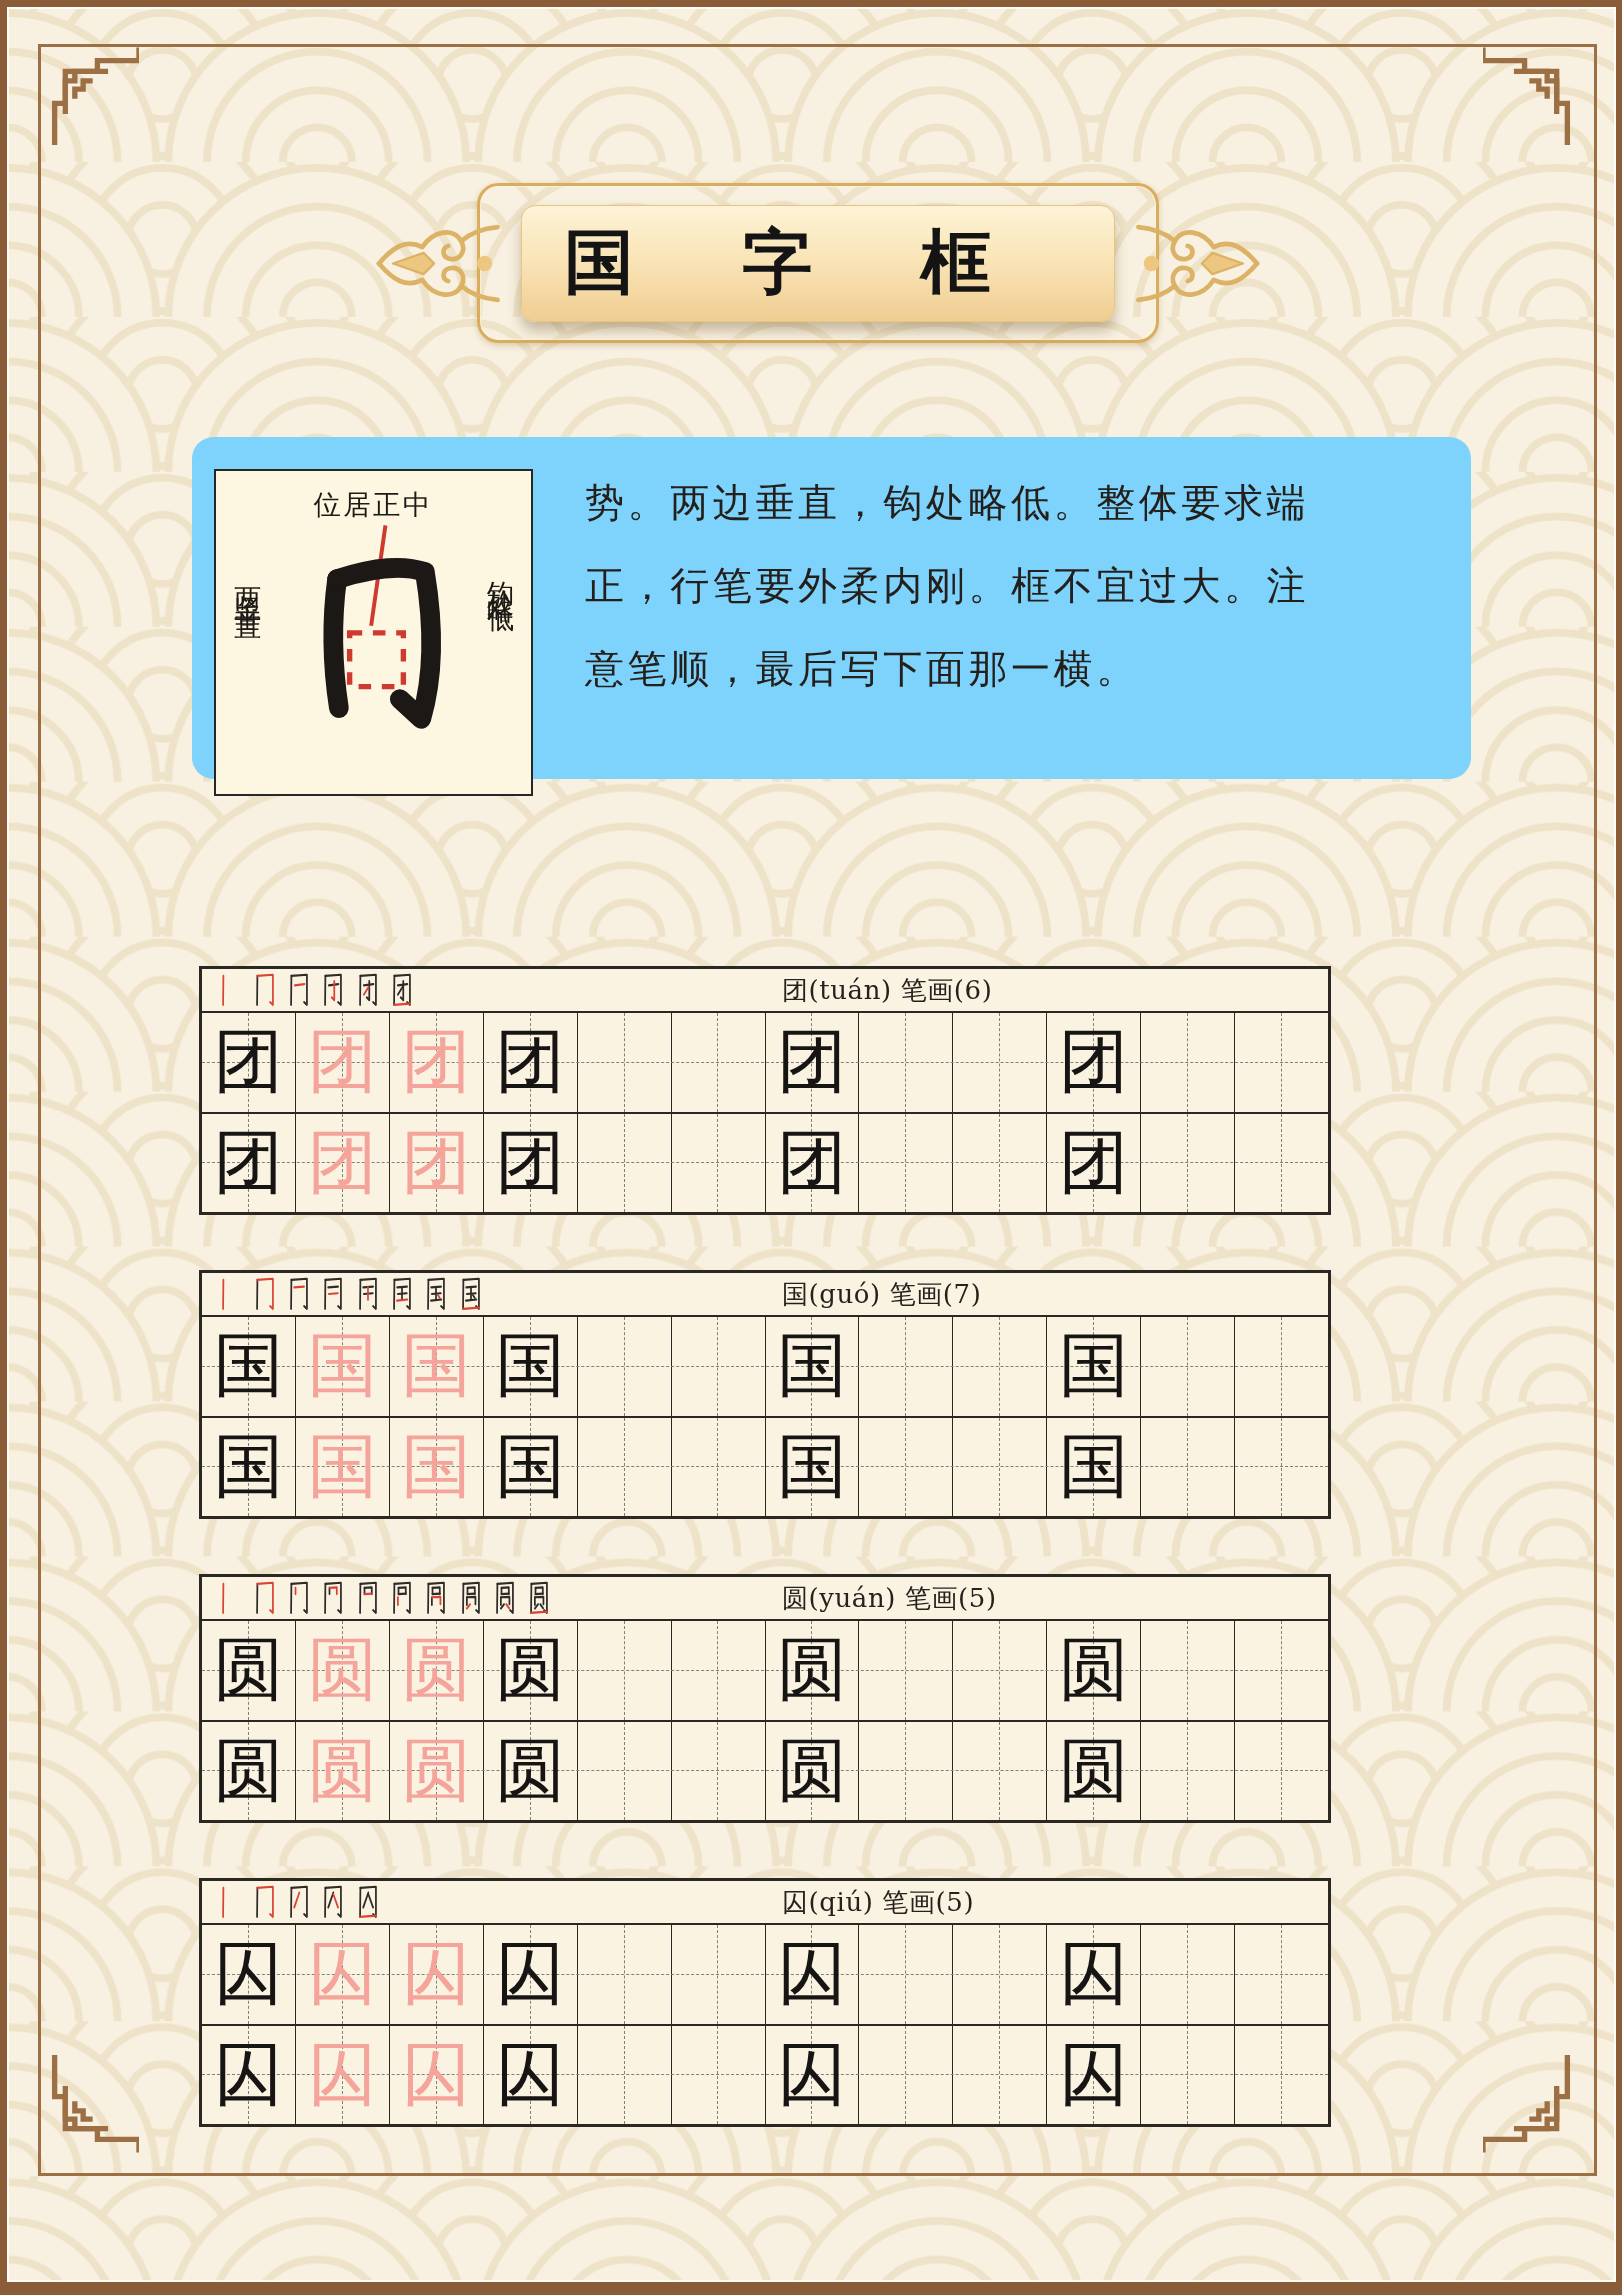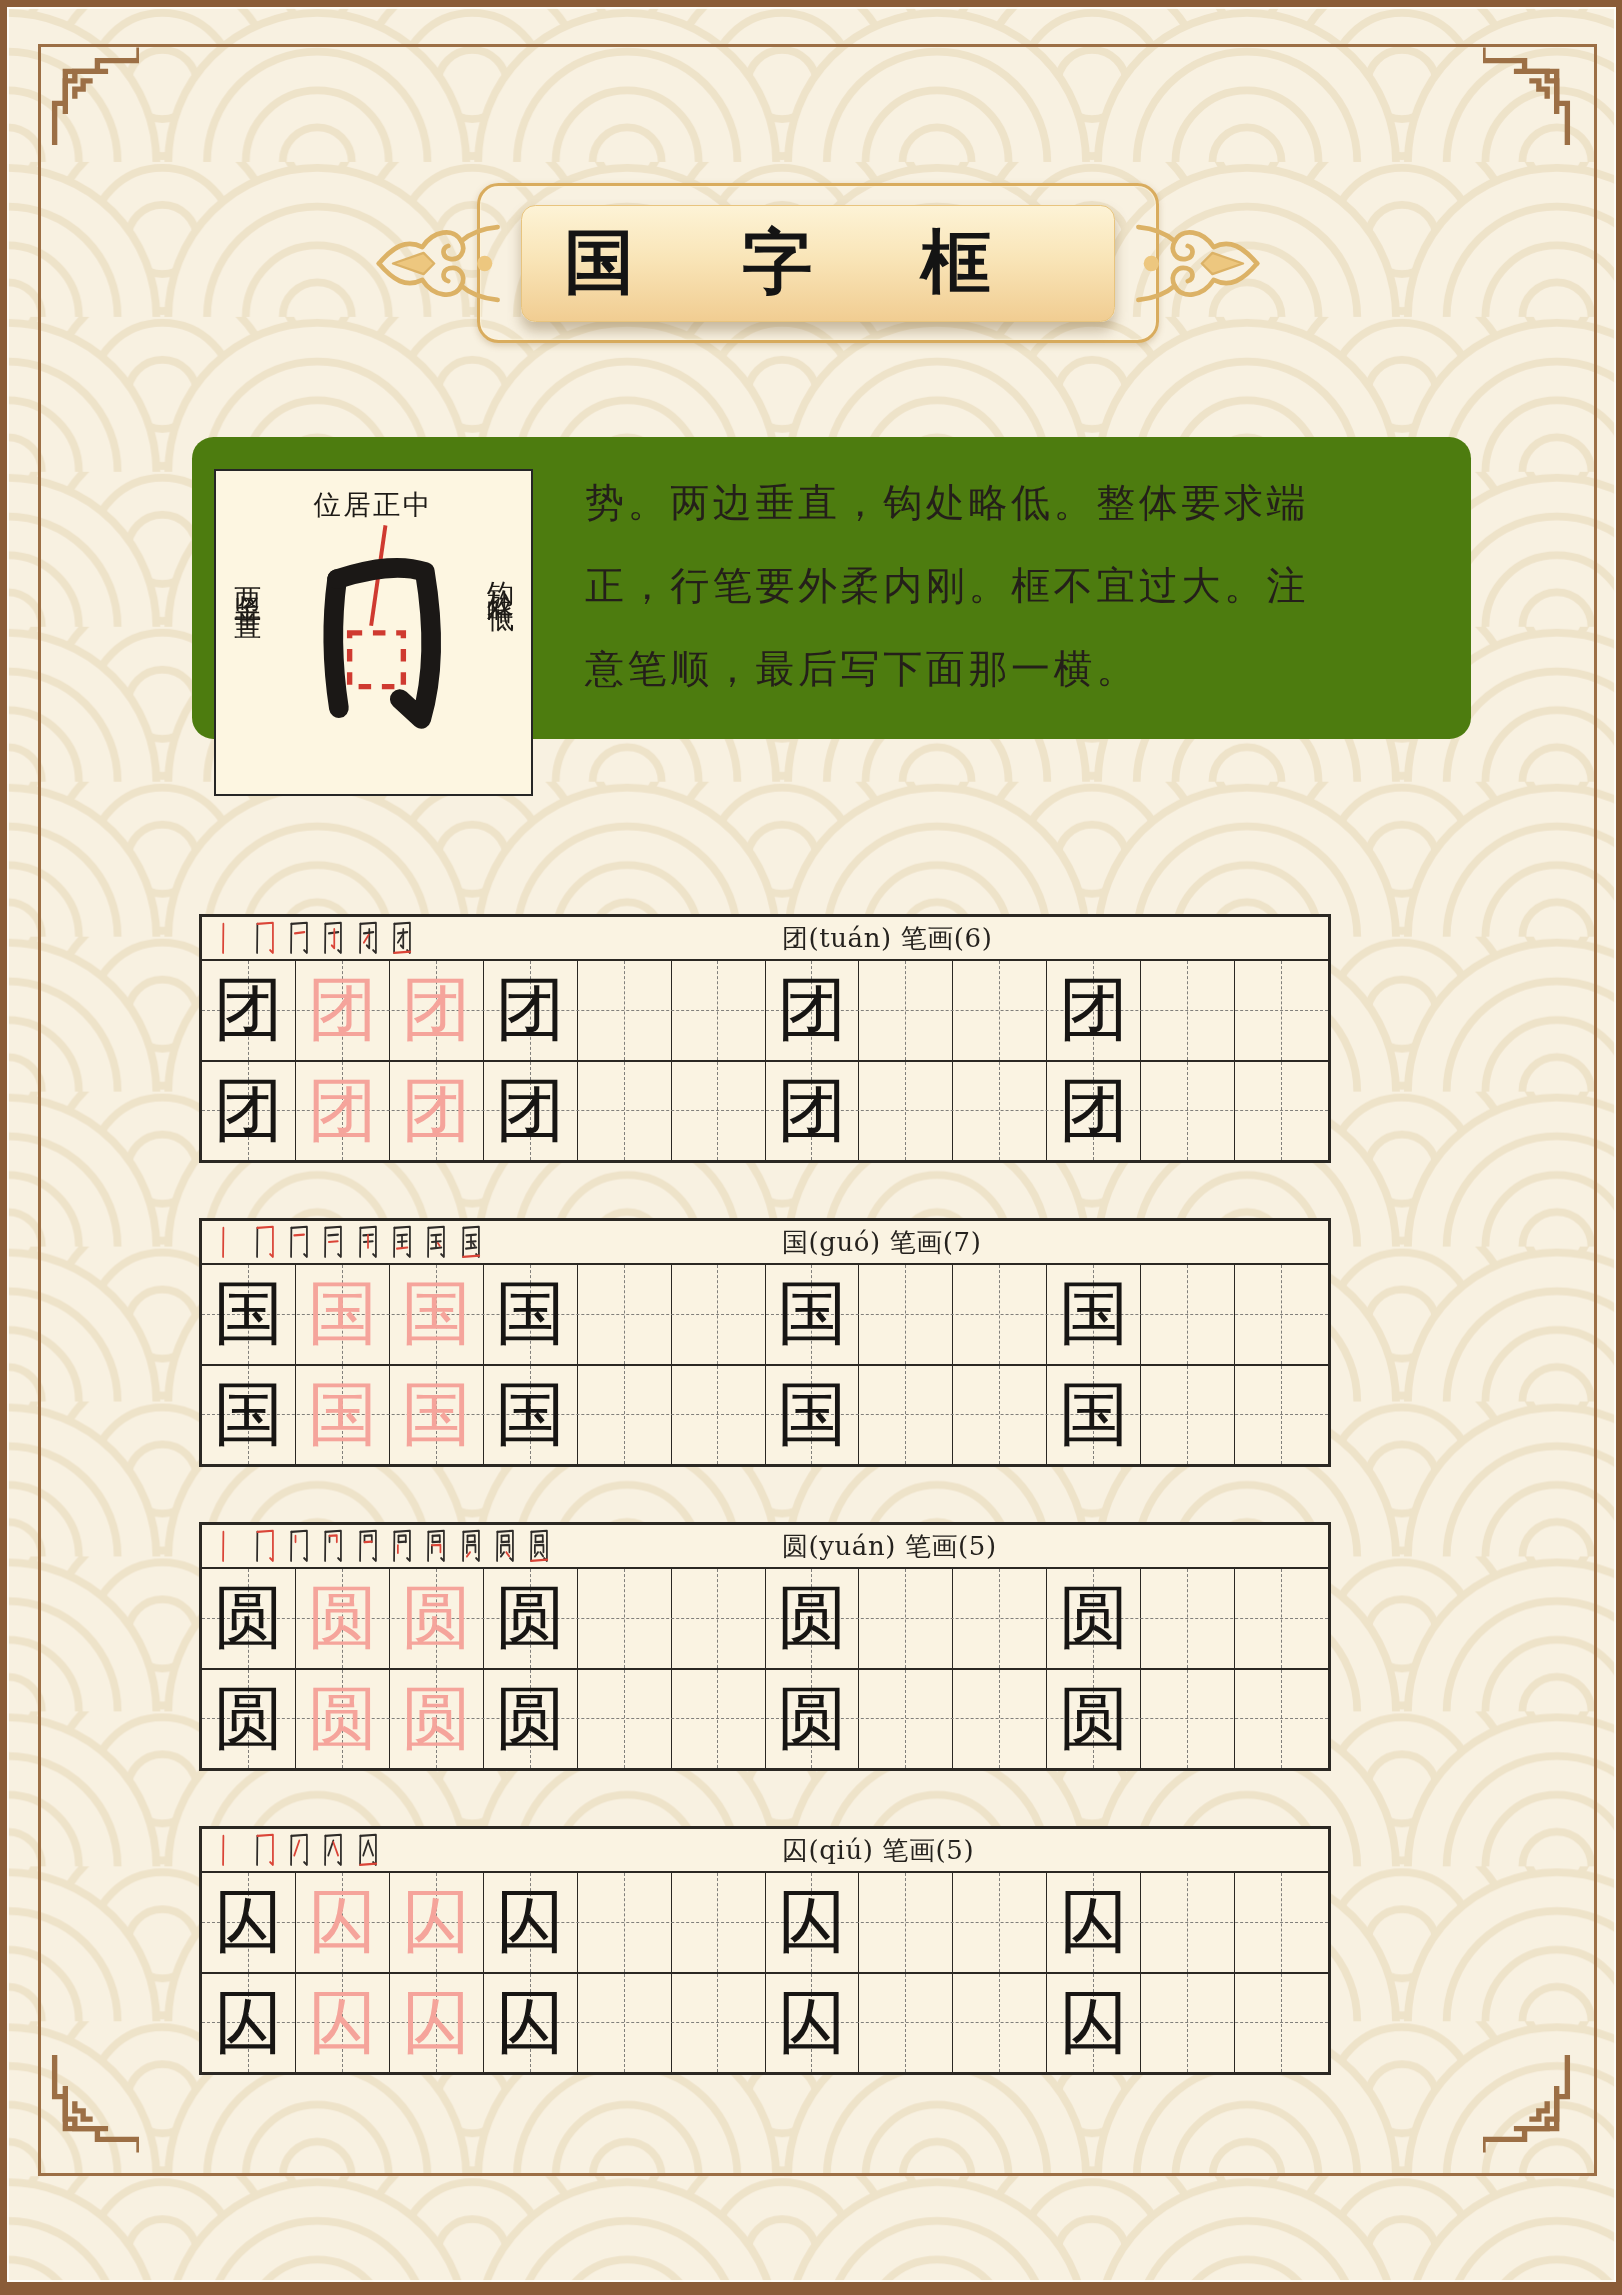--- a/index.html
+++ b/index.html
@@ -25,35 +25,35 @@
   .flourish.left{left:0;}
   .flourish.right{right:0;transform:scaleX(-1);}
   .plaque{position:absolute;left:150px;right:150px;top:21.5px;bottom:21.5px;border-radius:14.3px;
           background:linear-gradient(180deg,#fdf3d6 0%,#f9e5b8 45%,#f1cd92 100%);
           border:1.2px solid #e8c47e;box-shadow:0 8.3px 13px rgba(110,80,35,.35);
           display:flex;align-items:center;justify-content:flex-start;}
   .plaque h1{margin:0;font-size:70px;font-weight:700;color:#141414;
              letter-spacing:42px;text-indent:42px;white-space:nowrap;}
 
   
-  .panel{position:absolute;left:185px;top:430px;width:1279px;height:302px;z-index:3;
-         background:#4d7c0f;border-radius:21.5px;}
+  .panel{position:absolute;left:185px;top:430px;width:1279px;height:342px;z-index:3;
+         background:#7dd3fc;border-radius:21.5px;}
   .example-box{position:absolute;left:21.5px;top:32px;width:319px;height:327px;box-sizing:border-box;
                background:#fdf6e1;border:2.4px solid #262626;}
   .ex-top-label{position:absolute;top:15.5px;left:0;width:100%;text-align:center;
                 font-size:27.4px;color:#1d1a16;letter-spacing:2.4px;}
   .ex-side{position:absolute;writing-mode:vertical-rl;font-size:27px;color:#1d1a16;letter-spacing:8.3px;}
   .ex-side.left{left:14.3px;top:95px;}
   .ex-side.right{right:12px;top:89px;}
   .ex-char{position:absolute;left:62px;top:50px;}
   .panel-text{position:absolute;left:393px;top:24px;right:26px;color:#241f1a;}
   .panel-text div{font-size:39px;line-height:83px;letter-spacing:3.6px;white-space:nowrap;}
 
   
-  .grids-wrap{position:absolute;left:192px;top:907px;width:1132px;z-index:3;}
+  .grids-wrap{position:absolute;left:192px;top:959px;width:1132px;z-index:3;}
   .grid{box-sizing:border-box;width:100%;height:249px;margin-bottom:55px;
         background:#faf3e2;border:3px solid #2b2823;display:flex;flex-direction:column;}
   .grid-header{position:relative;height:42px;flex:0 0 42px;border-bottom:2.4px solid #2b2823;
                display:flex;align-items:center;padding-left:15.5px;gap:8.3px;}
   .stroke-step{display:block;}
   .grid-label{position:absolute;left:51.5%;top:50%;transform:translateY(-50%);
               font-size:26px;color:#25221e;white-space:nowrap;letter-spacing:0.6px;}
   .grid-row{position:relative;flex:1;display:flex;border-bottom:2.4px solid #2b2823;}
   .grid-row:last-child{border-bottom:none;}
   .grid-row::after{content:'';position:absolute;left:0;right:0;top:calc(50% - 0.6px);

